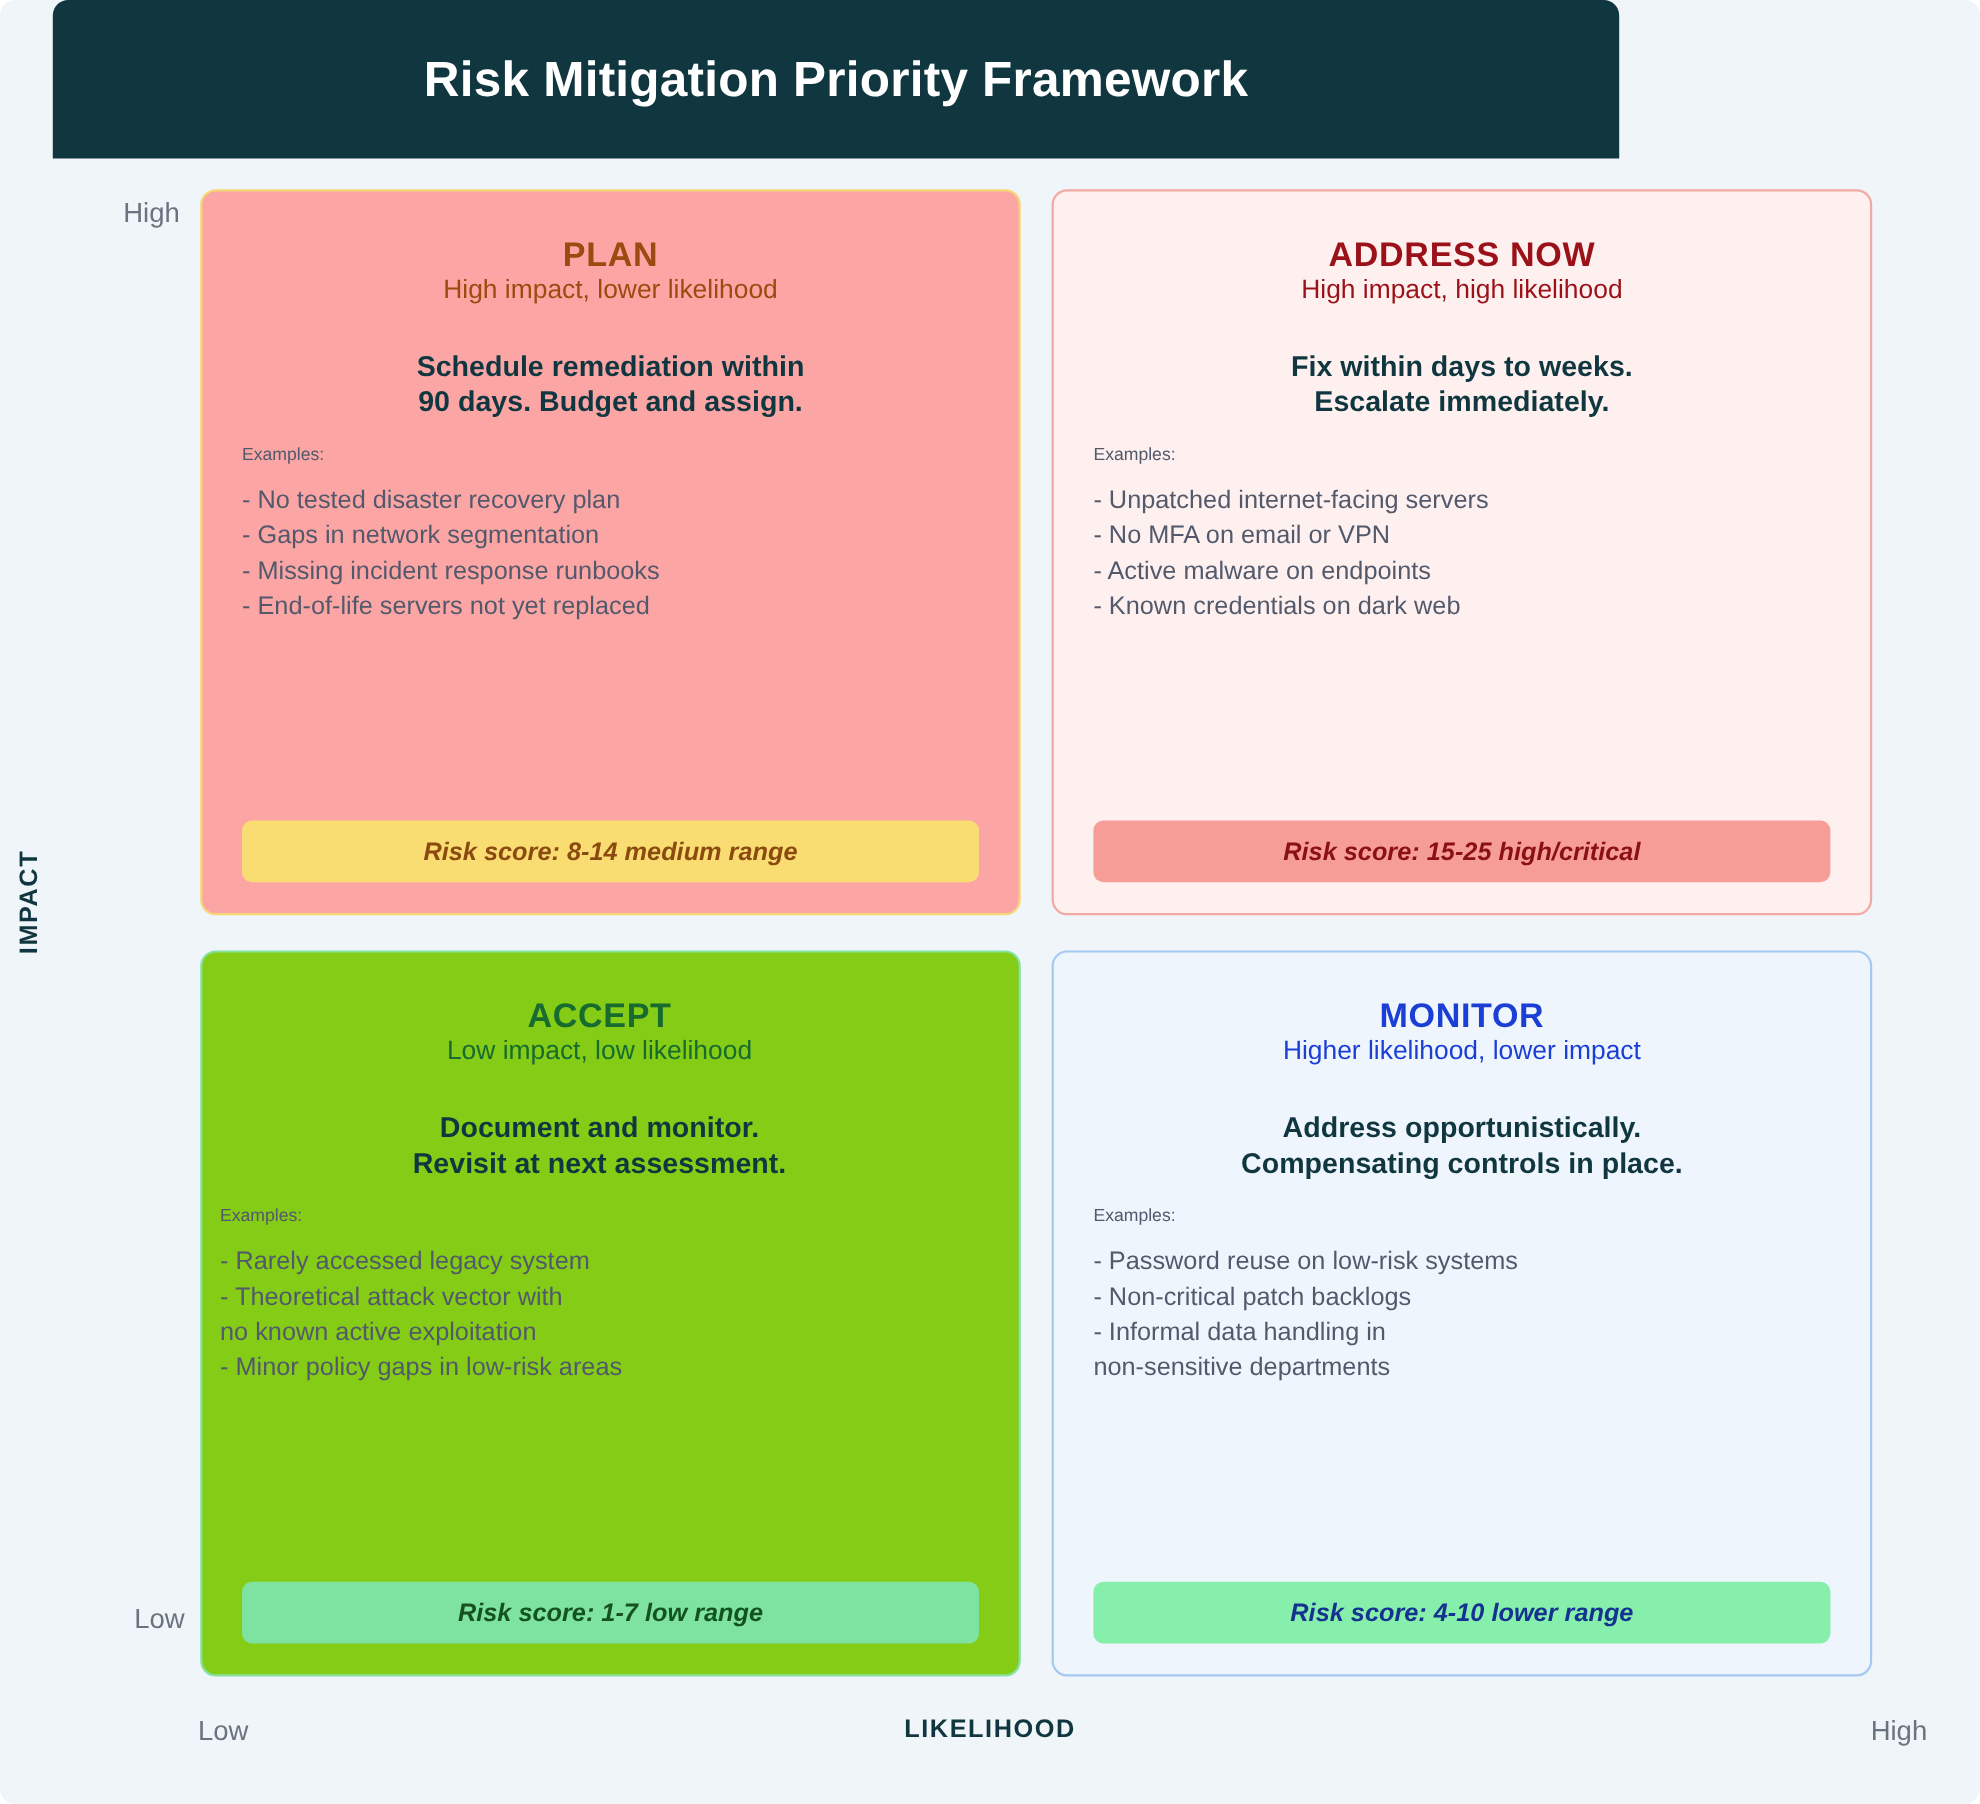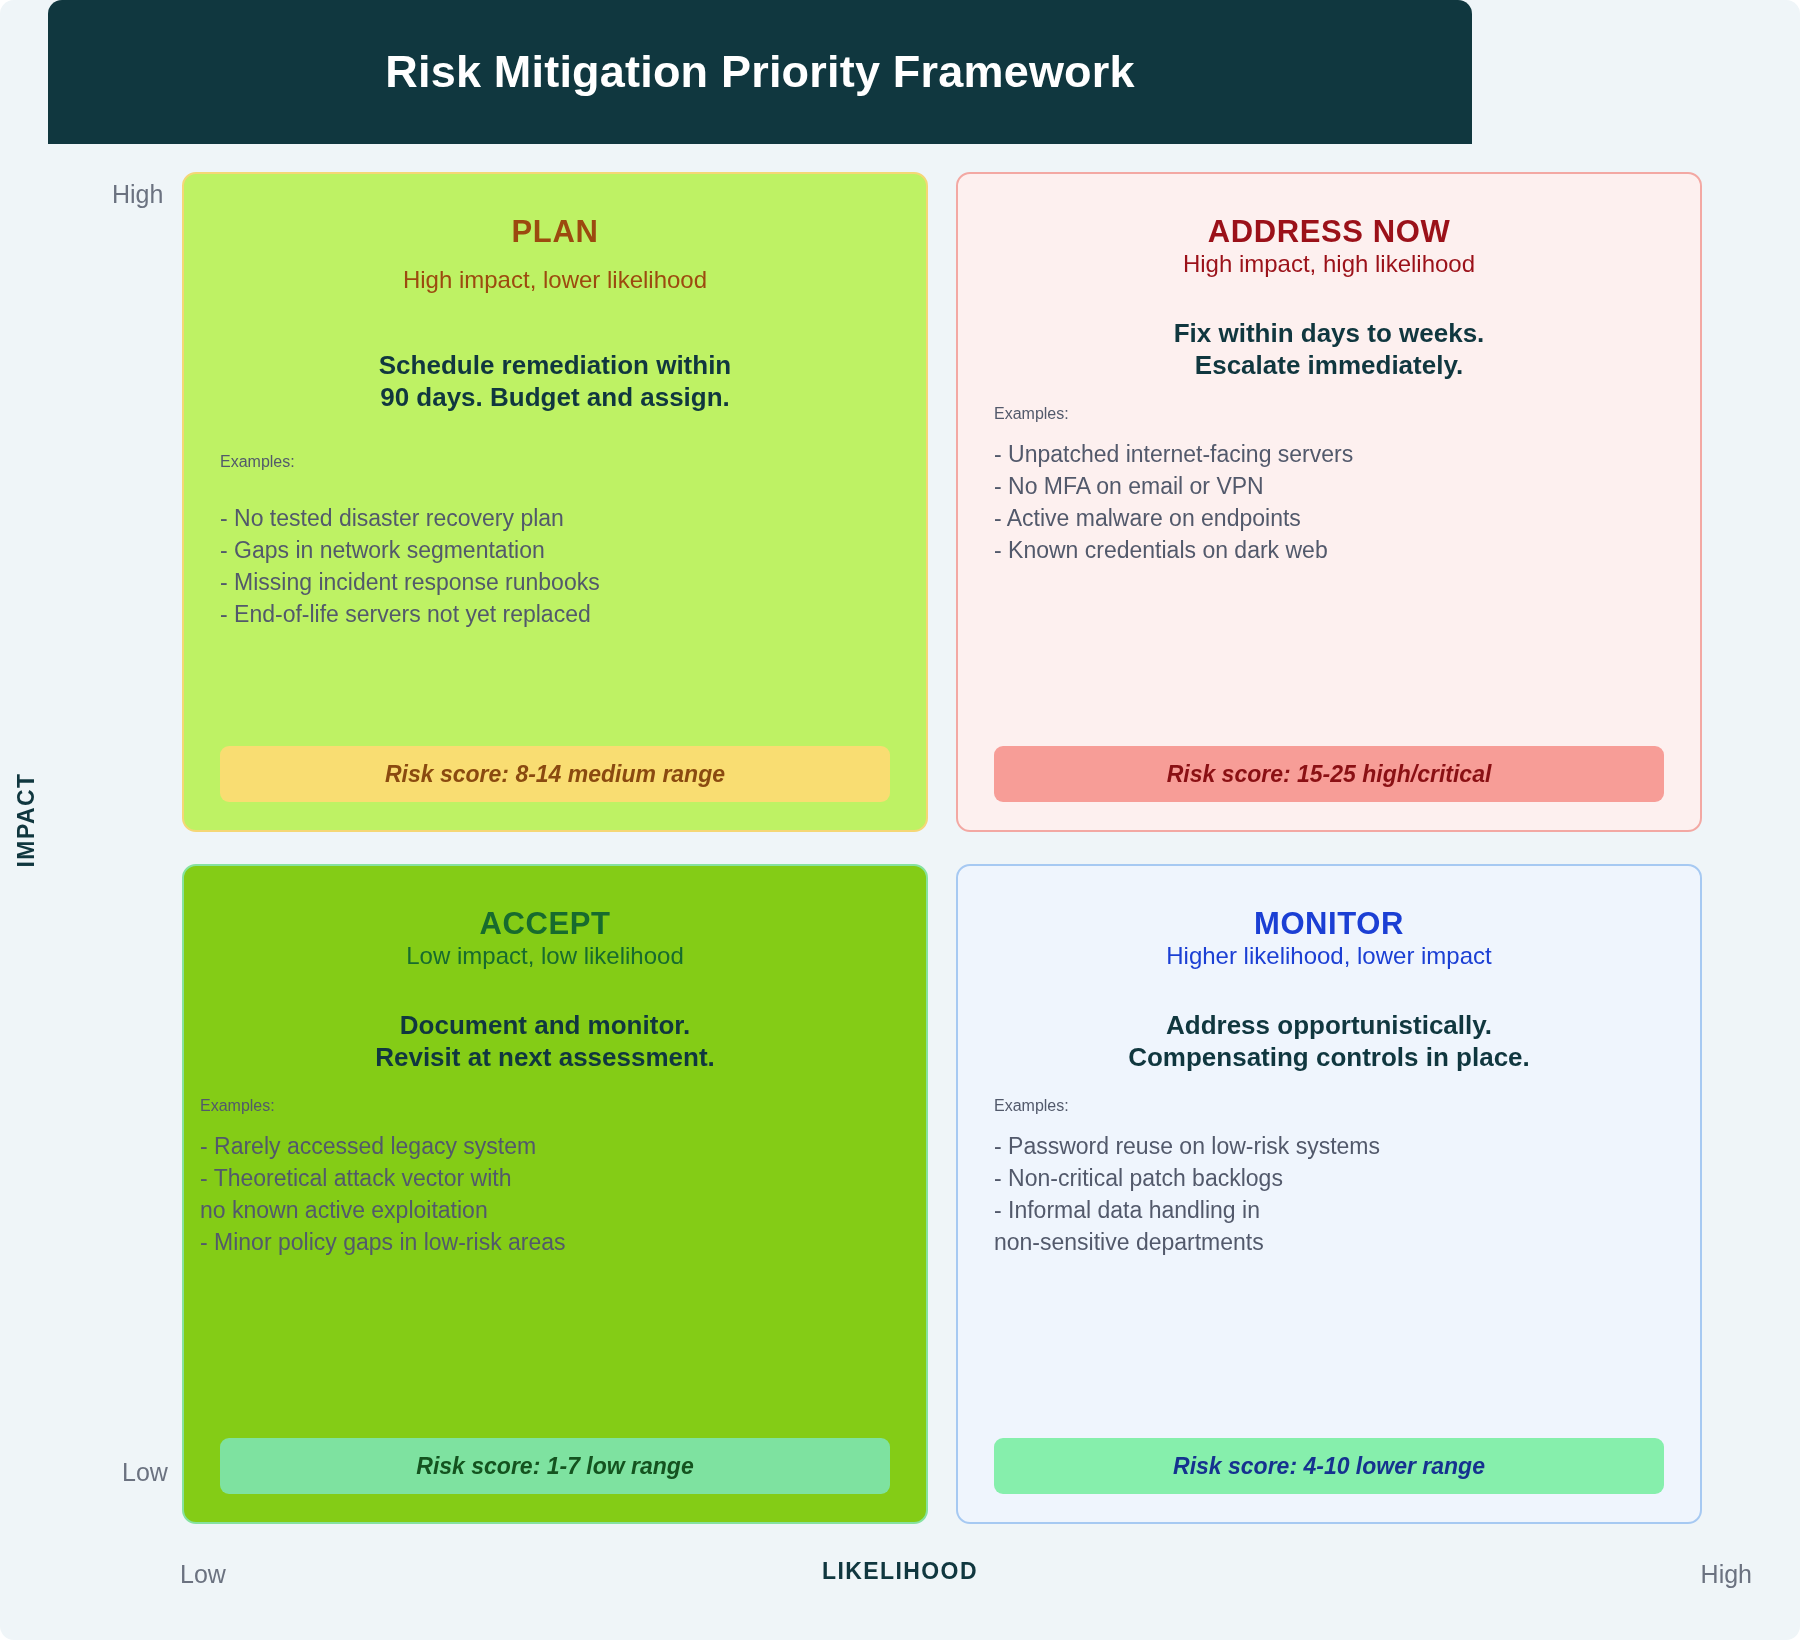--- a/index.html
+++ b/index.html
@@ -141,21 +141,21 @@
     border-radius: 9px;
     display: flex;
     align-items: center;
     justify-content: center;
     font-size: 23px;
     font-weight: bold;
     font-style: italic;
   }
 
   
-  .q-plan    { background: #bef264; border-color: #f5d776; gap: 16px; }
+  .q-plan    { background: #fca5a5; border-color: #f5d776; }
   .q-plan .q-title, .q-plan .q-subtitle { color: #9c4a0f; }
   .q-plan .q-score { background: #f9dd72; color: #8a4a10; }
 
   .q-address { background: #fdf0ef; border-color: #f3a8a3; }
   .q-address .q-title, .q-address .q-subtitle { color: #9b1119; }
   .q-address .q-score { background: #f79d97; color: #8a1014; }
 
   .q-accept  { background: #84cc16; border-color: #86e2a0; padding-left: 16px; }
   .q-accept .q-title, .q-accept .q-subtitle { color: #176b2e; }
   .q-accept .q-score { background: #7ee2a0; color: #14531f; }

